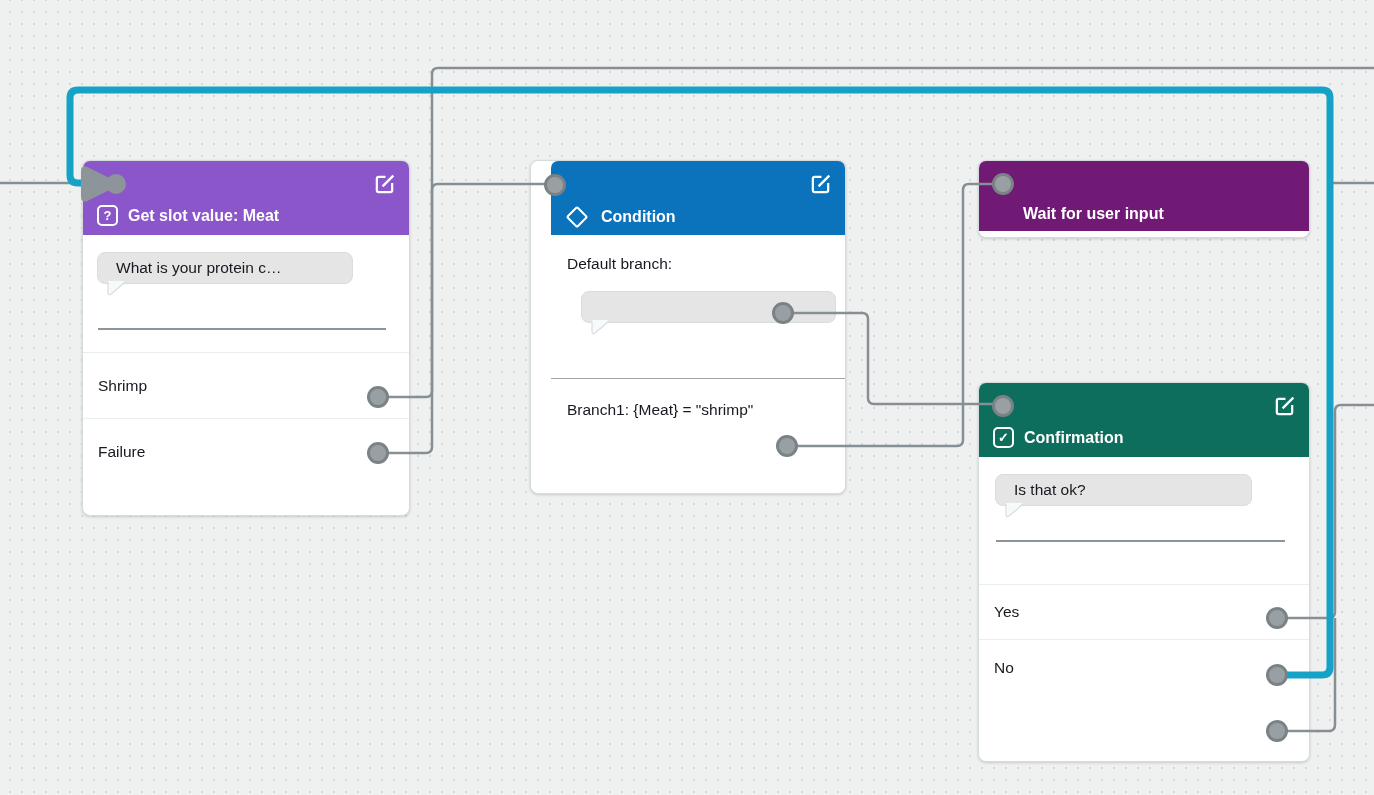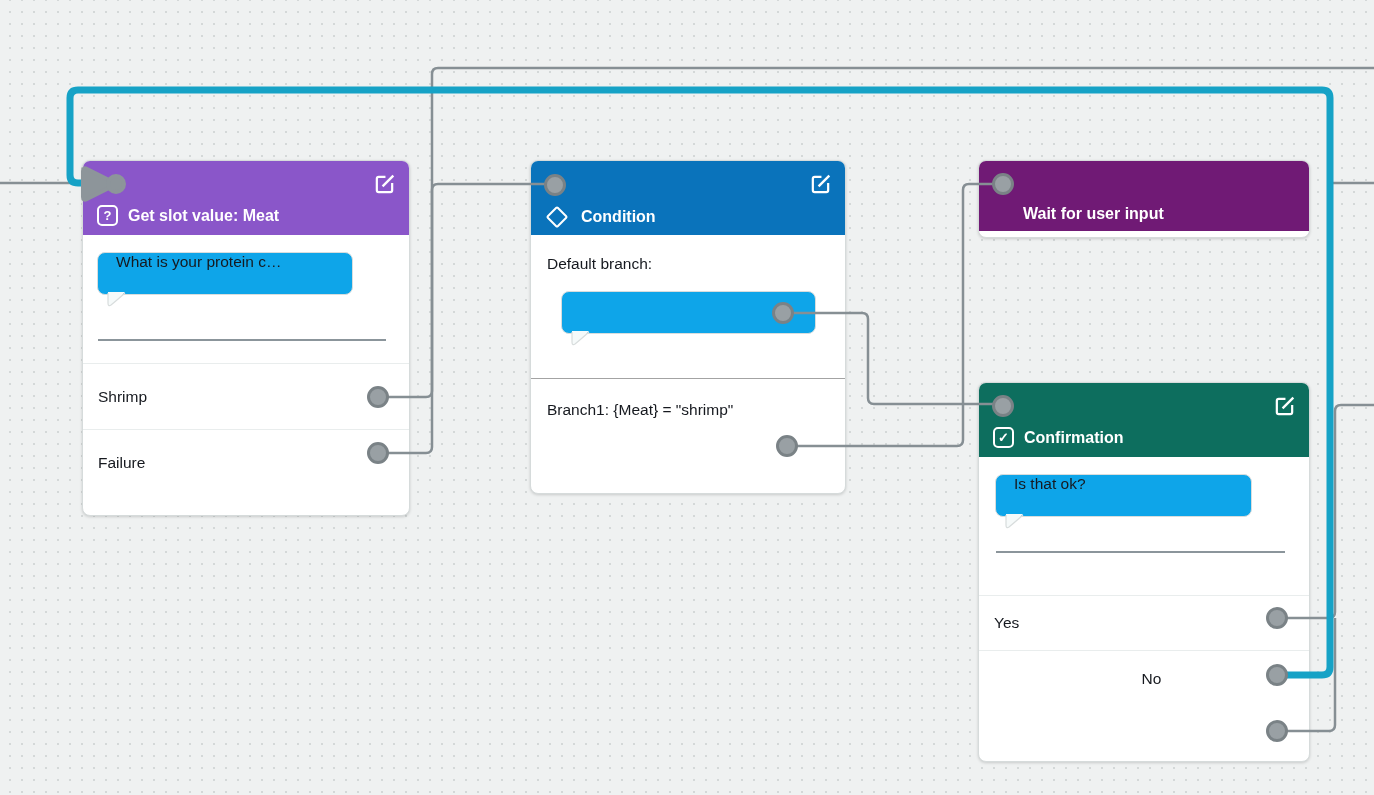--- a/index.html
+++ b/index.html
@@ -31,57 +31,57 @@
     width:17px;height:17px;border:2px solid #fff;border-radius:5px;
     display:inline-flex;align-items:center;justify-content:center;
     font-size:13px;font-weight:bold;line-height:1;flex:0 0 auto;
   }
   .diamond{
     width:12px;height:12px;border:2.5px solid #fff;border-radius:2px;
     transform:rotate(45deg);margin:0 6px 0 4px;flex:0 0 auto;
   }
   
   .bubble{
-    position:relative;background:#0ea5e9;border:1px solid #d8dddd;border-radius:8px;
-    height:43px;box-sizing:border-box;display:flex;
+    position:relative;background:#e5e5e5;border:1px solid #d8dddd;border-radius:8px;
+    height:32px;box-sizing:border-box;display:flex;align-items:center;
     padding:0 18px;font-size:15.5px;white-space:nowrap;overflow:visible;
   }
   .tail{position:absolute;left:9px;bottom:-13px;width:20px;height:15px;overflow:visible;}
   .tail .tail-fill{fill:#f6fafa;}
   .tail .tail-line{fill:none;stroke:#d8dddd;stroke-width:1.2;}
   .dark-divider{height:2px;background:#8b959b;}
   .light-divider{border-bottom:1px solid #a3a3a3;}
   .row{
     display:flex;align-items:center;border-top:1px solid #e9eded;
     padding-left:15px;font-size:15.5px;box-sizing:border-box;
   }
   .sec-label{font-size:15.5px;white-space:nowrap;}
   
   .node-getslot{left:82px;top:160px;width:328px;height:356px;}
   .node-getslot .bubble{margin:17px 0 0 14px;width:256px;}
   .node-getslot .dark-divider{margin:44px 23px 0 15px;}
   .node-getslot .rows{margin-top:22px;}
   .node-getslot .row{height:66px;}
   
-  .node-condition{left:530px;top:160px;width:316px;height:334px;}
+  .node-condition{left:530px;top:160px;width:316px;height:334px;padding-left:20px;}
   .node-condition .sec1{height:124px;box-sizing:border-box;}
   .node-condition .sec1 .sec-label{margin:20px 0 0 16px;}
   .node-condition .sec1 .bubble{margin:18px 0 0 30px;width:255px;}
   .node-condition .sec2 .sec-label{margin:22px 0 0 16px;}
   .node-condition .sec2 .bubble{margin:27px 0 0 28px;width:257px;}
   
   .node-wait{left:978px;top:160px;width:332px;height:78px;}
   .node-wait .hdr-title{left:44px;bottom:8px;}
   
   .node-confirm{left:978px;top:382px;width:332px;height:380px;}
   .node-confirm .bubble{margin:17px 0 0 16px;width:257px;}
   .node-confirm .dark-divider{margin:34px 24px 0 17px;}
   .node-confirm .rows{margin-top:42px;}
   .node-confirm .row-yes{height:55px;}
-  .node-confirm .row-no{height:57px;justify-content:center;}
+  .node-confirm .row-no{height:57px;}
   .node-confirm .row-error{height:58px;}
   
   .overlay{position:absolute;inset:0;pointer-events:none;}
   .edge{fill:none;stroke:#868f94;stroke-width:2.5px;}
   .edge-selected{fill:none;stroke:#16a2c6;stroke-width:7px;}
   .port{stroke:#7a8286;stroke-width:3px;}
   .flag{fill:#8d959a;stroke:#8d959a;stroke-width:4px;stroke-linejoin:round;}
   .edit svg{display:block;}
 </style>
 </head>

